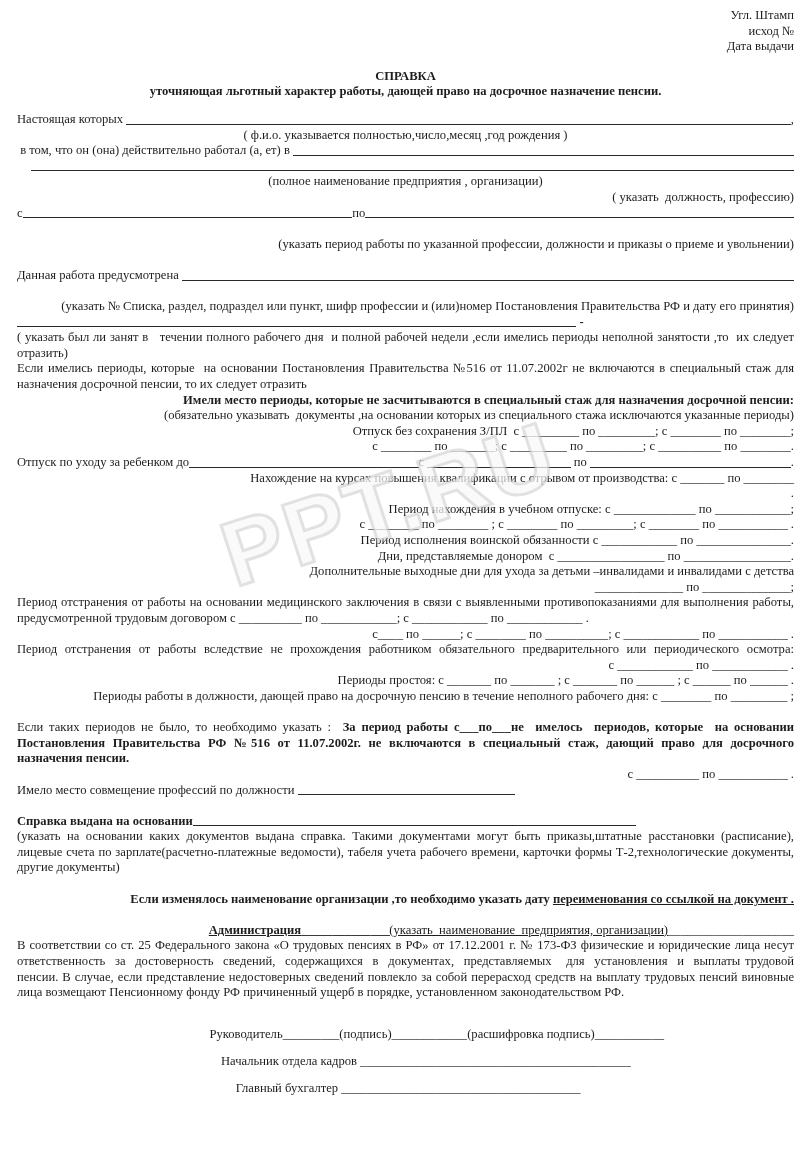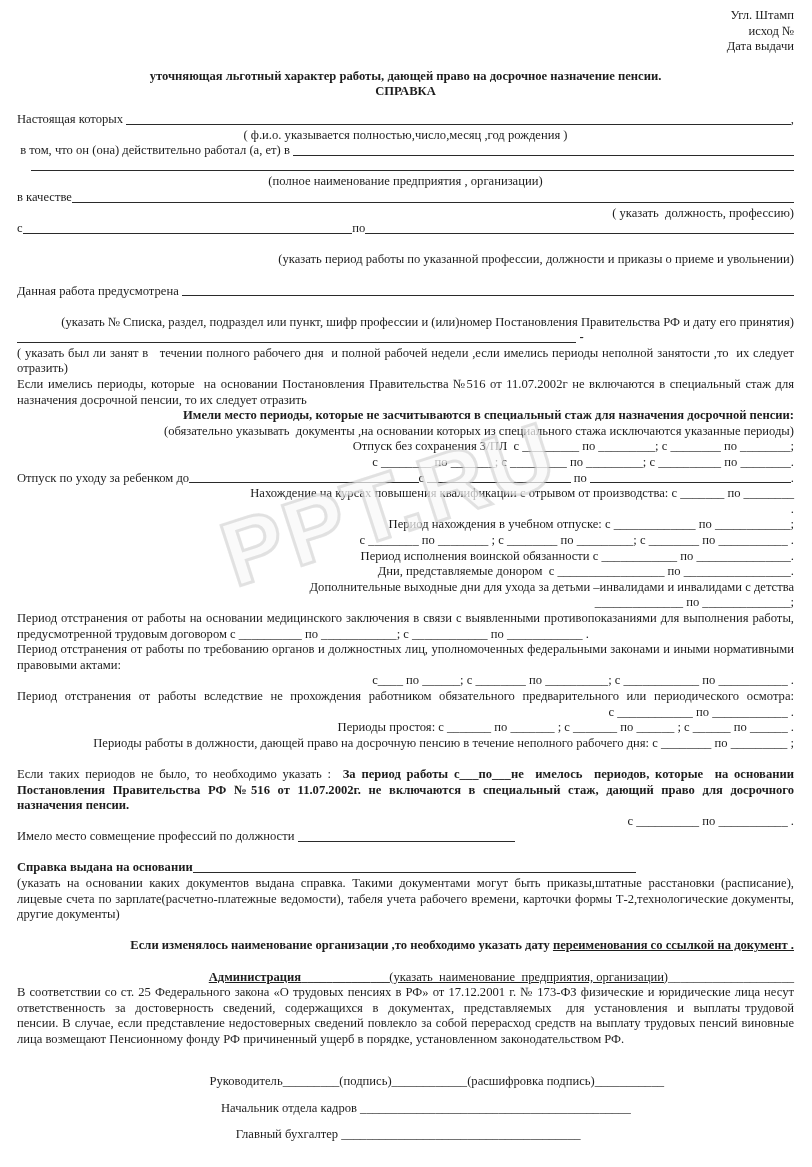--- a/index.html
+++ b/index.html
@@ -61,30 +61,29 @@
 </head>
 <body>
 
 <div class="doc">
   <div class="stamp">
     <div class="line">Угл. Штамп</div>
     <div class="line"> исход №</div>
     <div class="line">Дата выдачи</div>
   </div>
   <div class="title-block">
+    <div class="line c b">СПРАВКА</div>
     <div class="line c b">уточняющая льготный характер работы, дающей право на досрочное назначение пенсии.</div>
-    <div class="line c b">СПРАВКА</div>
   </div>
   <div id="body-lines">
       <div class="line fx"><span class="">Настоящая которых </span><span class="fill" style="flex-grow: 1;"></span><span class="">,</span></div>
       <div class="line c"><span class="">( ф.и.о. указывается полностью,число,месяц ,год рождения )</span></div>
       <div class="line fx"><span class=""> в том, что он (она) действительно работал (а, ет) в </span><span class="fill" style="flex-grow: 1;"></span></div>
       <div class="line fx ind"><span class="fill" style="flex-grow: 1;"></span></div>
       <div class="line c"><span class="">(полное наименование предприятия , организации)</span></div>
-      <div class="line fx"><span class="">в качестве</span><span class="fill" style="flex-grow: 1;"></span></div>
       <div class="line capind"><span class="">( указать  должность, профессию)</span></div>
       <div class="line fx"><span class="">с</span><span class="fill" style="flex-grow: 1;"></span><span class="">по</span><span class="fill" style="flex-grow: 1.3;"></span></div>
       <div class="line sp"></div>
       <div class="line "><span class="">(указать период работы по указанной профессии, должности и приказы о приеме и увольнении)</span></div>
       <div class="line sp"></div>
       <div class="line fx"><span class="">Данная работа предусмотрена </span><span class="fill" style="flex-grow: 1;"></span></div>
       <div class="line sp"></div>
       <div class="line "><span class="">(указать № Списка, раздел, подраздел или пункт, шифр профессии и (или)номер Постановления Правительства РФ и дату его принятия)</span></div>
       <div class="line fx"><span class="fill" style="flex-grow: 0; flex-basis: 72%;"></span><span class="b "> -</span></div>
       <div class="line j"><span class="">( указать был ли занят в   течении полного рабочего дня  и полной рабочей недели ,если имелись периоды неполной занятости ,то  их следует отразить)</span></div>
@@ -96,21 +95,20 @@
       <div class="line fx"><span class="">Отпуск по уходу за ребенком до</span><span class="fill" style="flex-grow: 1.6;"></span><span class="">с </span><span class="fill" style="flex-grow: 1;"></span><span class=""> по </span><span class="fill" style="flex-grow: 1.4;"></span><span class="">.</span></div>
       <div class="line "><span class="">Нахождение на курсах повышения квалификации с отрывом от производства: с _______ по ________</span></div>
       <div class="line "><span class="">.</span></div>
       <div class="line "><span class="">Период нахождения в учебном отпуске: с _____________ по ____________;</span></div>
       <div class="line "><span class="">с ________ по ________ ; с ________ по _________; с ________ по ___________ .</span></div>
       <div class="line "><span class="">Период исполнения воинской обязанности с ____________ по _______________.</span></div>
       <div class="line "><span class="">Дни, представляемые донором  с _________________ по _________________.</span></div>
       <div class="line "><span class="">Дополнительные выходные дни для ухода за детьми –инвалидами и инвалидами с детства</span></div>
       <div class="line "><span class="">______________ по ______________;</span></div>
       <div class="line j"><span class="">Период отстранения от работы на основании медицинского заключения в связи с выявленными противопоказаниями для выполнения работы, предусмотренной трудовым договором с __________ по ____________; с ____________ по ____________ .</span></div>
-      <div class="line j"><span class="">Период отстранения от работы по требованию органов и должностных лиц, уполномоченных федеральными законами и иными нормативными правовыми актами:</span></div>
       <div class="line "><span class="">с____ по ______; с ________ по __________; с ____________ по ___________ .</span></div>
       <div class="line jl"><span class="">Период отстранения от работы вследствие не прохождения работником обязательного предварительного или периодического осмотра:</span></div>
       <div class="line "><span class="">с ____________ по ____________ .</span></div>
       <div class="line "><span class="">Периоды простоя: с _______ по _______ ; с _______ по ______ ; с ______ по ______ .</span></div>
       <div class="line "><span class="">Периоды работы в должности, дающей право на досрочную пенсию в течение неполного рабочего дня: с ________ по _________ ;</span></div>
       <div class="line sp"></div>
       <div class="line j"><span class="">Если таких периодов не было, то необходимо указать :  </span><span class="b ">За период работы с___по___не  имелось  периодов, которые  на основании Постановления Правительства РФ №516 от 11.07.2002г. не включаются в специальный стаж, дающий право для досрочного назначения пенсии.</span></div>
       <div class="line "><span class="">с __________ по ___________ .</span></div>
       <div class="line fx"><span class="">Имело место совмещение профессий по должности </span><span class="fill" style="flex-grow: 0; flex-basis: 28%;"></span></div>
       <div class="line sp"></div>

